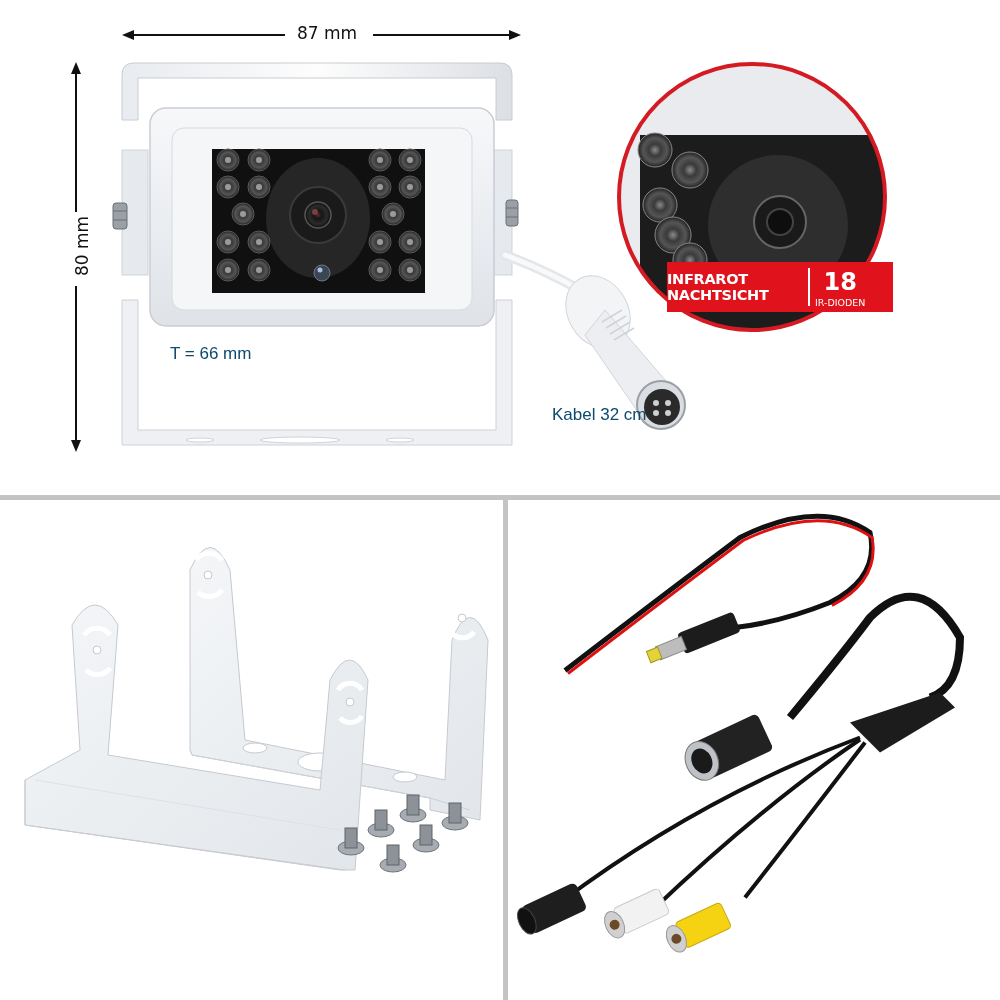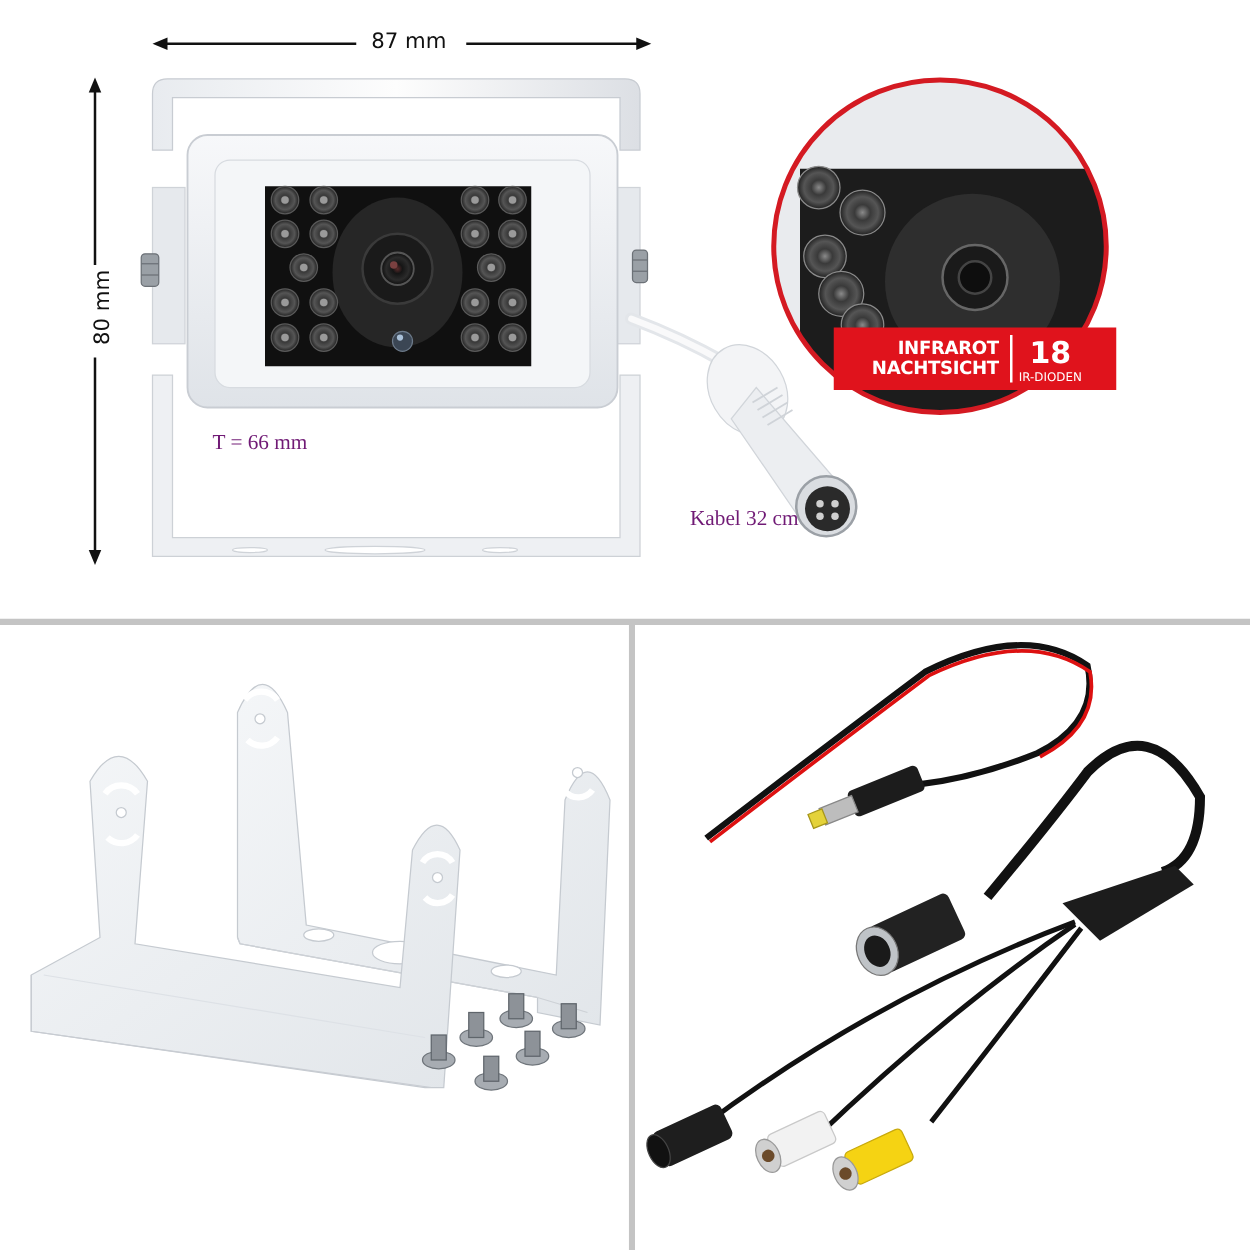--- a/index.html
+++ b/index.html
@@ -6,25 +6,25 @@
   body { width:1000px; height:1000px; position:relative; overflow:hidden; font-family:"Liberation Sans", sans-serif; }
   .abs { position:absolute; }
   .panel { position:absolute; overflow:hidden; background:#fff; }
   #top-panel { left:0; top:0; width:1000px; height:495px; }
   #bl-panel { left:0; top:500px; width:503px; height:500px; }
   #br-panel { left:508px; top:500px; width:492px; height:500px; }
   .hdivider { position:absolute; left:0; top:495px; width:1000px; height:5px; background:#c4c4c4; }
   .vdivider { position:absolute; left:503px; top:500px; width:5px; height:500px; background:#c4c4c4; }
 
   .dim-label { font-family:"DejaVu Sans", sans-serif; font-size:17px; color:#111; background:#fff; padding:0 6px; white-space:nowrap; }
-  .note-label { font-family:Liberation Serif, serif; font-size:17px; color:#701a75; white-space:nowrap; }
+  .note-label { font-family:Liberation Sans, sans-serif; font-size:17px; color:#0c4a6e; white-space:nowrap; }
 
   
   #badge { left:667px; top:262px; width:226px; height:50px; background:#e0131c; color:#fff; display:flex; align-items:center; }
-  #badge .b-left { width:132px; text-align:right; font-weight:bold; font-family:"DejaVu Sans", sans-serif; font-size:14.5px; line-height:16px; padding-right:4px; letter-spacing:-0.3px; }
+  #badge .b-left { width:132px; text-align:left; font-weight:bold; font-family:"DejaVu Sans", sans-serif; font-size:14.5px; line-height:16px; padding-right:4px; letter-spacing:-0.3px; }
   #badge .b-sep { width:2px; height:38px; background:#fff; margin:0 5px; }
   #badge .b-right { display:flex; flex-direction:column; align-items:center; }
   #badge .b-num { font-weight:bold; font-family:"DejaVu Sans", sans-serif; font-size:24px; line-height:30px; }
   #badge .b-sub { font-weight:normal; font-family:"DejaVu Sans", sans-serif; font-size:9.5px; line-height:11px; }
 </style>
 </head>
 <body>
 
 <div id="top-panel" class="panel">
   <svg class="abs" style="left:0;top:0" width="1000" height="495" viewBox="0 0 1000 495">

